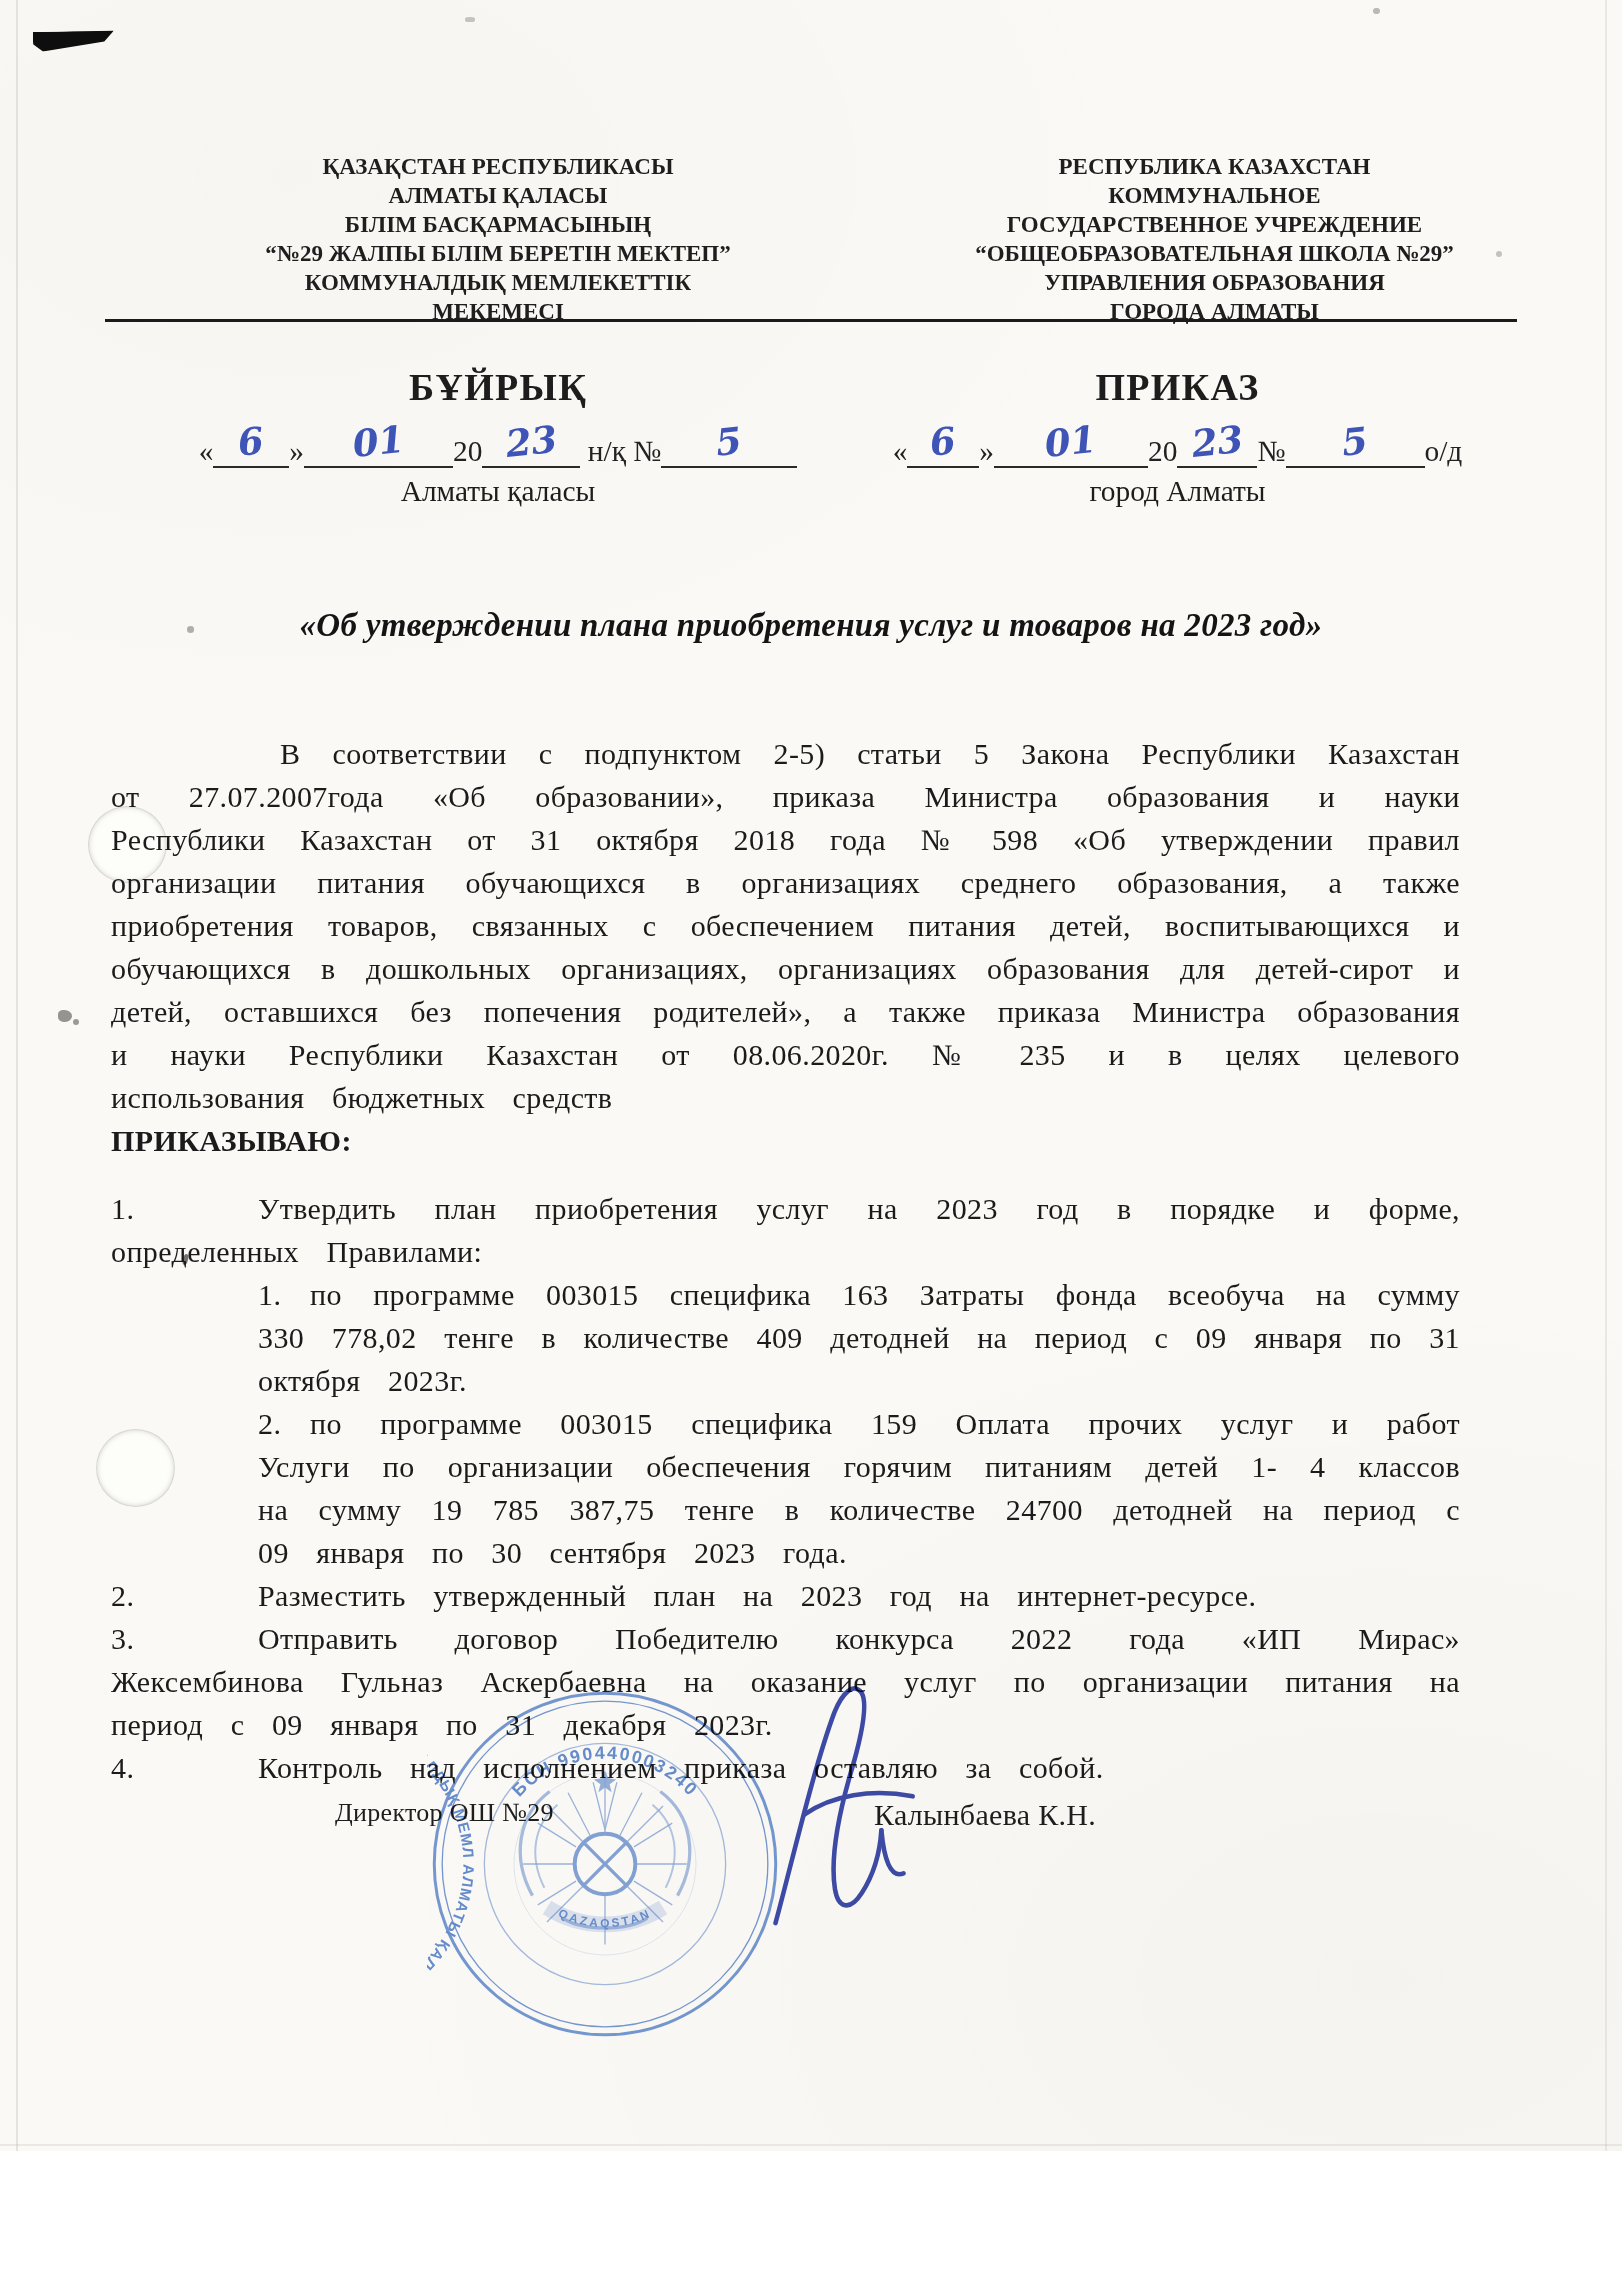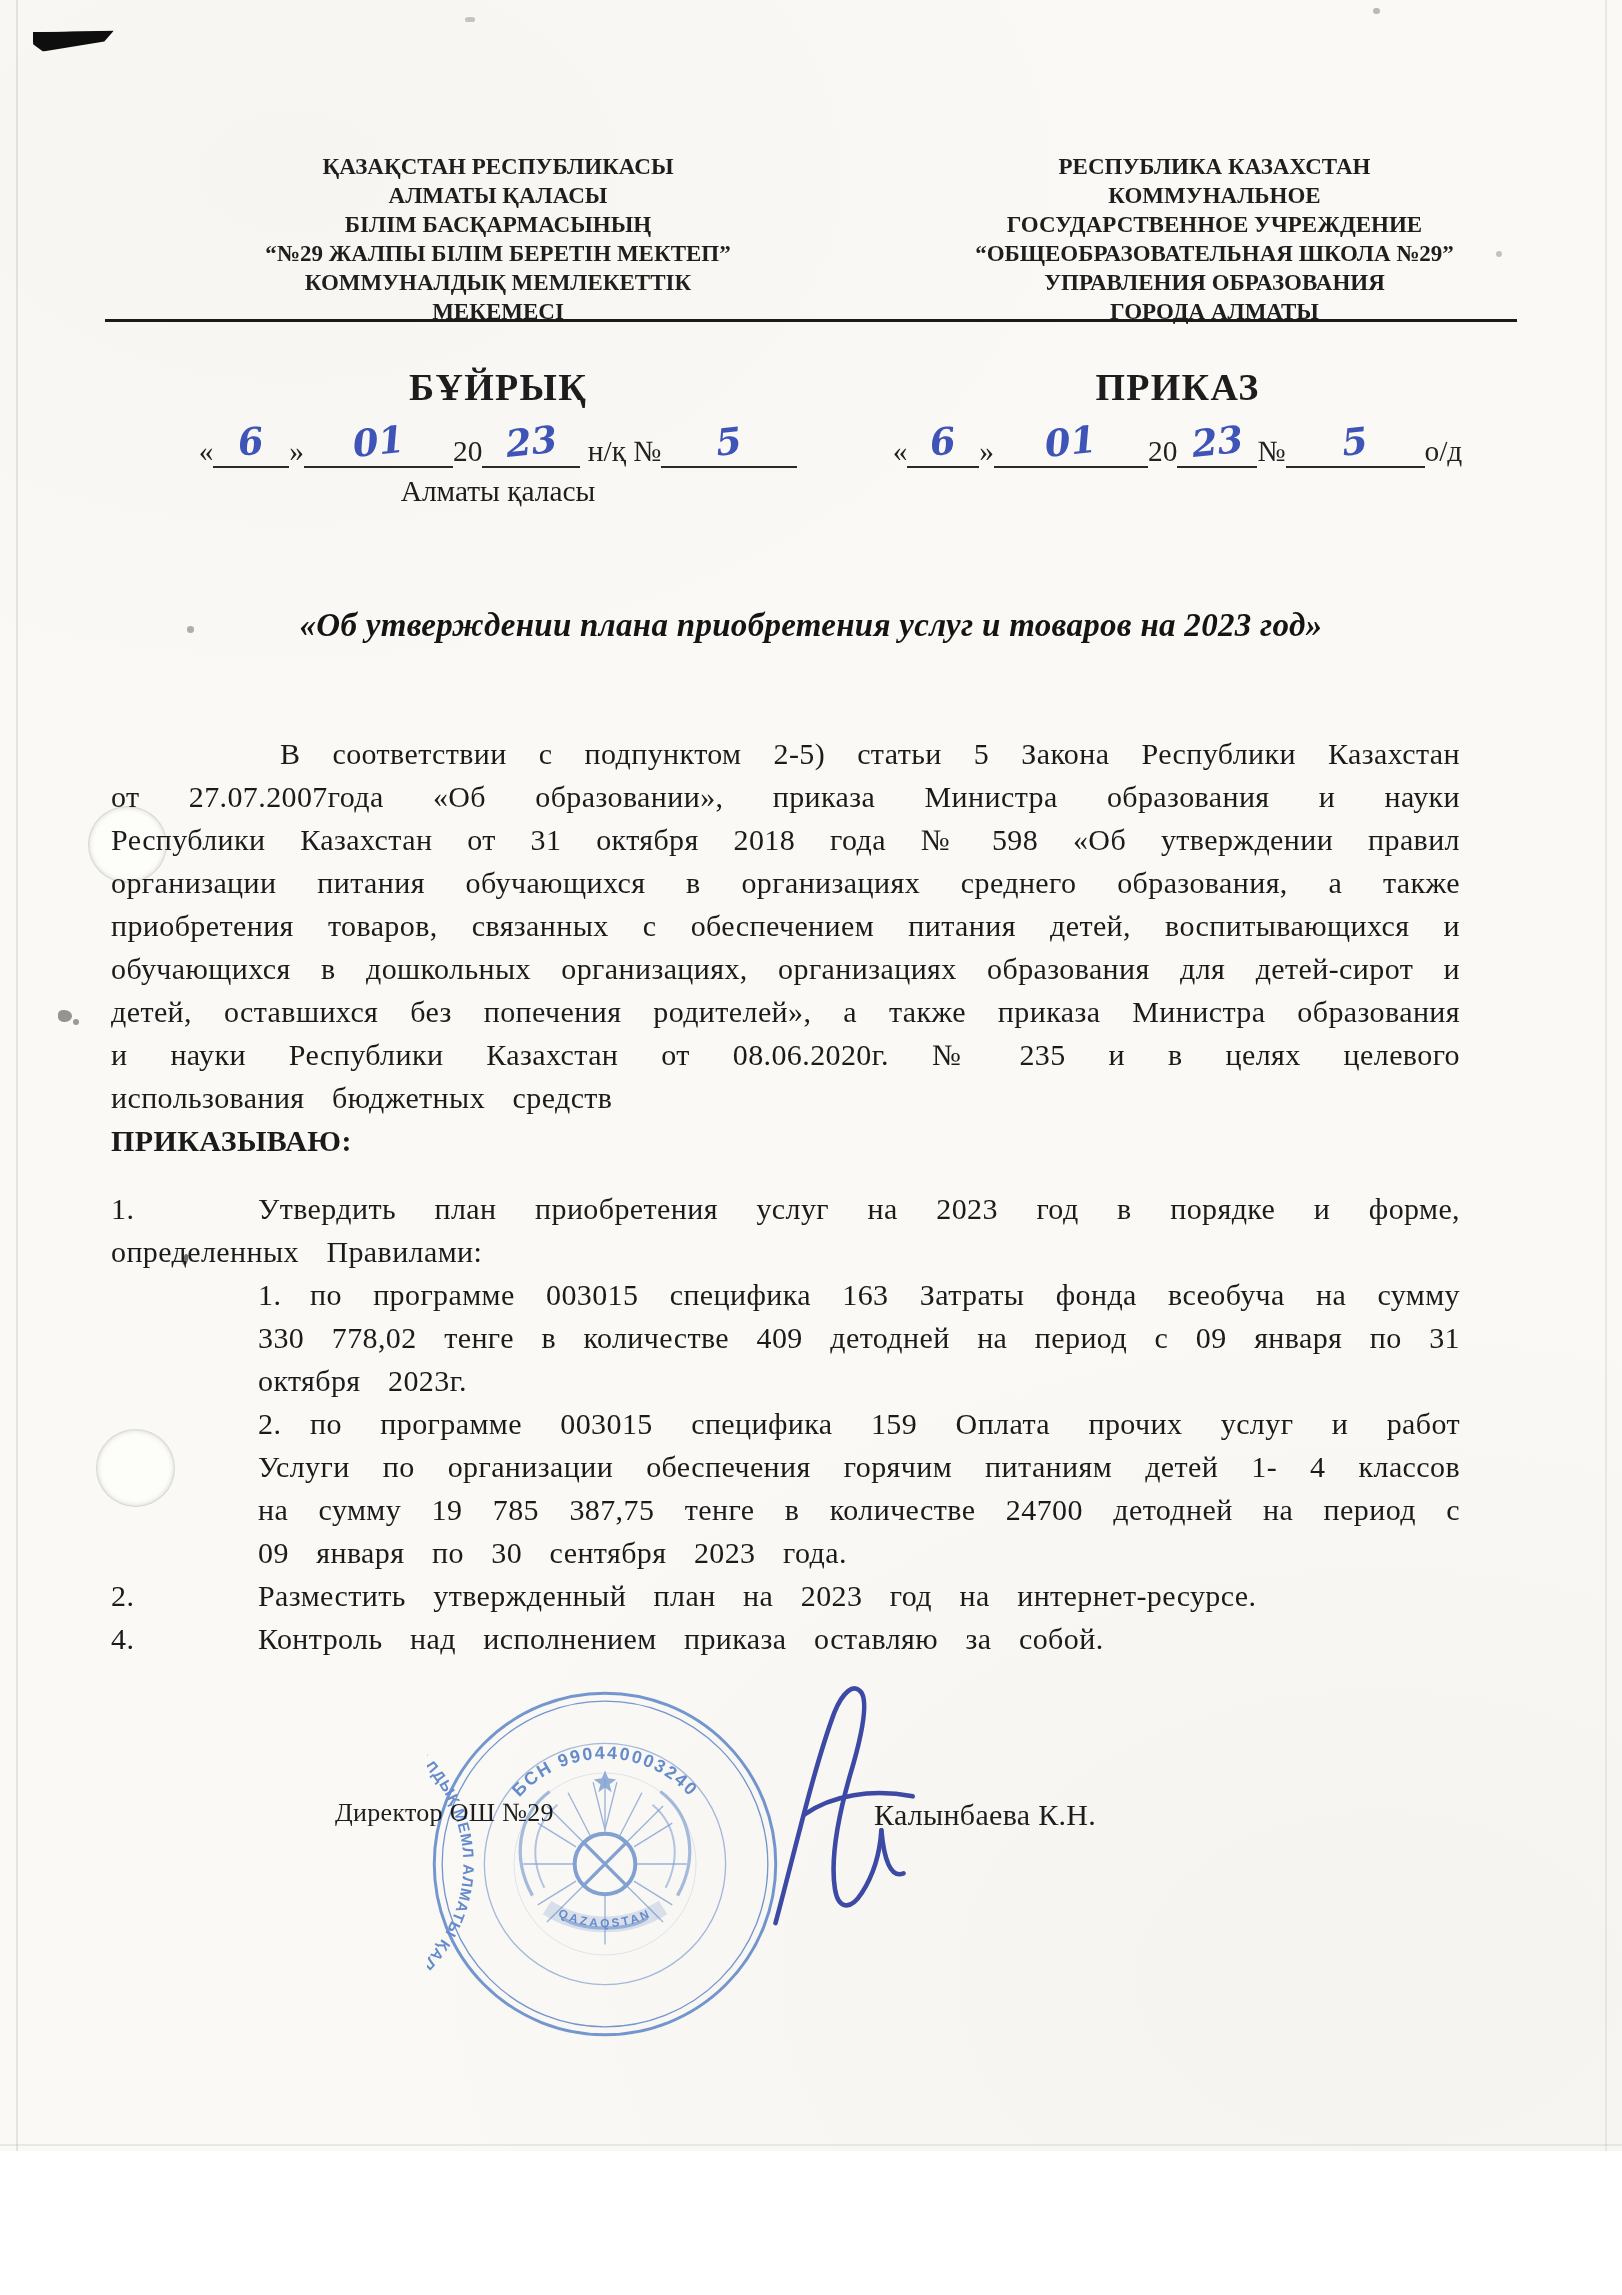--- a/index.html
+++ b/index.html
@@ -130,36 +130,38 @@
       <span>«</span><span class="blank b-day"><span class="hw">6</span></span><span>»</span><span class="blank b-month"><span class="hw">01</span></span><span>20</span><span class="blank b-year"><span class="hw">23</span></span>&nbsp;<span>н/қ №</span><span class="blank b-num"><span class="hw">5</span></span>
     </div>
     <div class="city-line">Алматы қаласы</div>
   </div>
 
   <div class="order-right">
     <div class="order-title">ПРИКАЗ</div>
     <div class="date-line">
       <span>«</span><span class="blank b-day-r"><span class="hw">6</span></span><span>»</span><span class="blank b-month-r"><span class="hw">01</span></span><span>20</span><span class="blank b-year-r"><span class="hw">23</span></span><span>№</span><span class="blank b-num-r"><span class="hw">5</span></span><span>о/д</span>
     </div>
+    <div class="city-line">город Алматы</div>
   </div>
 
   <div class="doc-title">«Об утверждении плана приобретения услуг и товаров на 2023 год»</div>
 
   <div class="body-flow">
     <p class="intro">В соответствии с подпунктом 2-5) статьи 5 Закона Республики Казахстан от 27.07.2007года «Об образовании», приказа Министра образования и науки Республики Казахстан от 31 октября 2018 года № 598 «Об утверждении правил организации питания обучающихся в организациях среднего образования, а также приобретения товаров, связанных с обеспечением питания детей, воспитывающихся и обучающихся в дошкольных организациях, организациях образования для детей-сирот и детей, оставшихся без попечения родителей», а также приказа Министра образования и науки Республики Казахстан от 08.06.2020г. № 235 и в целях целевого использования бюджетных средств</p>
     <p class="command">ПРИКАЗЫВАЮ:</p>
 
     <p class="item mt"><span class="num">1.</span><span>Утвердить план приобретения услуг на 2023 год в порядке и форме, определенных Правилами:</span></p>
 
     <p class="sub"><span class="subnum">1.</span><span>по программе 003015 специфика 163 Затраты фонда всеобуча на сумму 330 778,02 тенге в количестве 409 детодней на период с 09 января по 31 октября 2023г.</span></p>
 
     <p class="sub"><span class="subnum">2.</span><span>по программе 003015 специфика 159 Оплата прочих услуг и работ  Услуги по организации обеспечения горячим питаниям детей 1- 4 классов на сумму 19 785 387,75 тенге в количестве 24700 детодней на период с 09 января по 30 сентября 2023 года.</span></p>
 
     <p class="item"><span class="num">2.</span><span>Разместить утвержденный план на 2023 год на интернет-ресурсе.</span></p>
 
+    <p class="item"><span class="num">3.</span><span>Отправить договор Победителю конкурса  2022 года  «ИП Мирас»  Жексембинова Гульназ Аскербаевна на оказание услуг по организации питания на период с 09 января по 31 декабря 2023г.</span></p>
 
     <p class="item"><span class="num">4.</span><span>Контроль над исполнением приказа оставляю за собой.</span></p>
   </div>
 
   <div class="sig-position">Директор  ОШ №29</div>
   <div class="sig-name">Калынбаева К.Н.</div>
 
   <svg class="stamp" viewBox="0 0 540 540">
     <defs>
       <path id="ringPath" d="M 55 270 A 215 215 0 1 1 55 269.9"></path>

